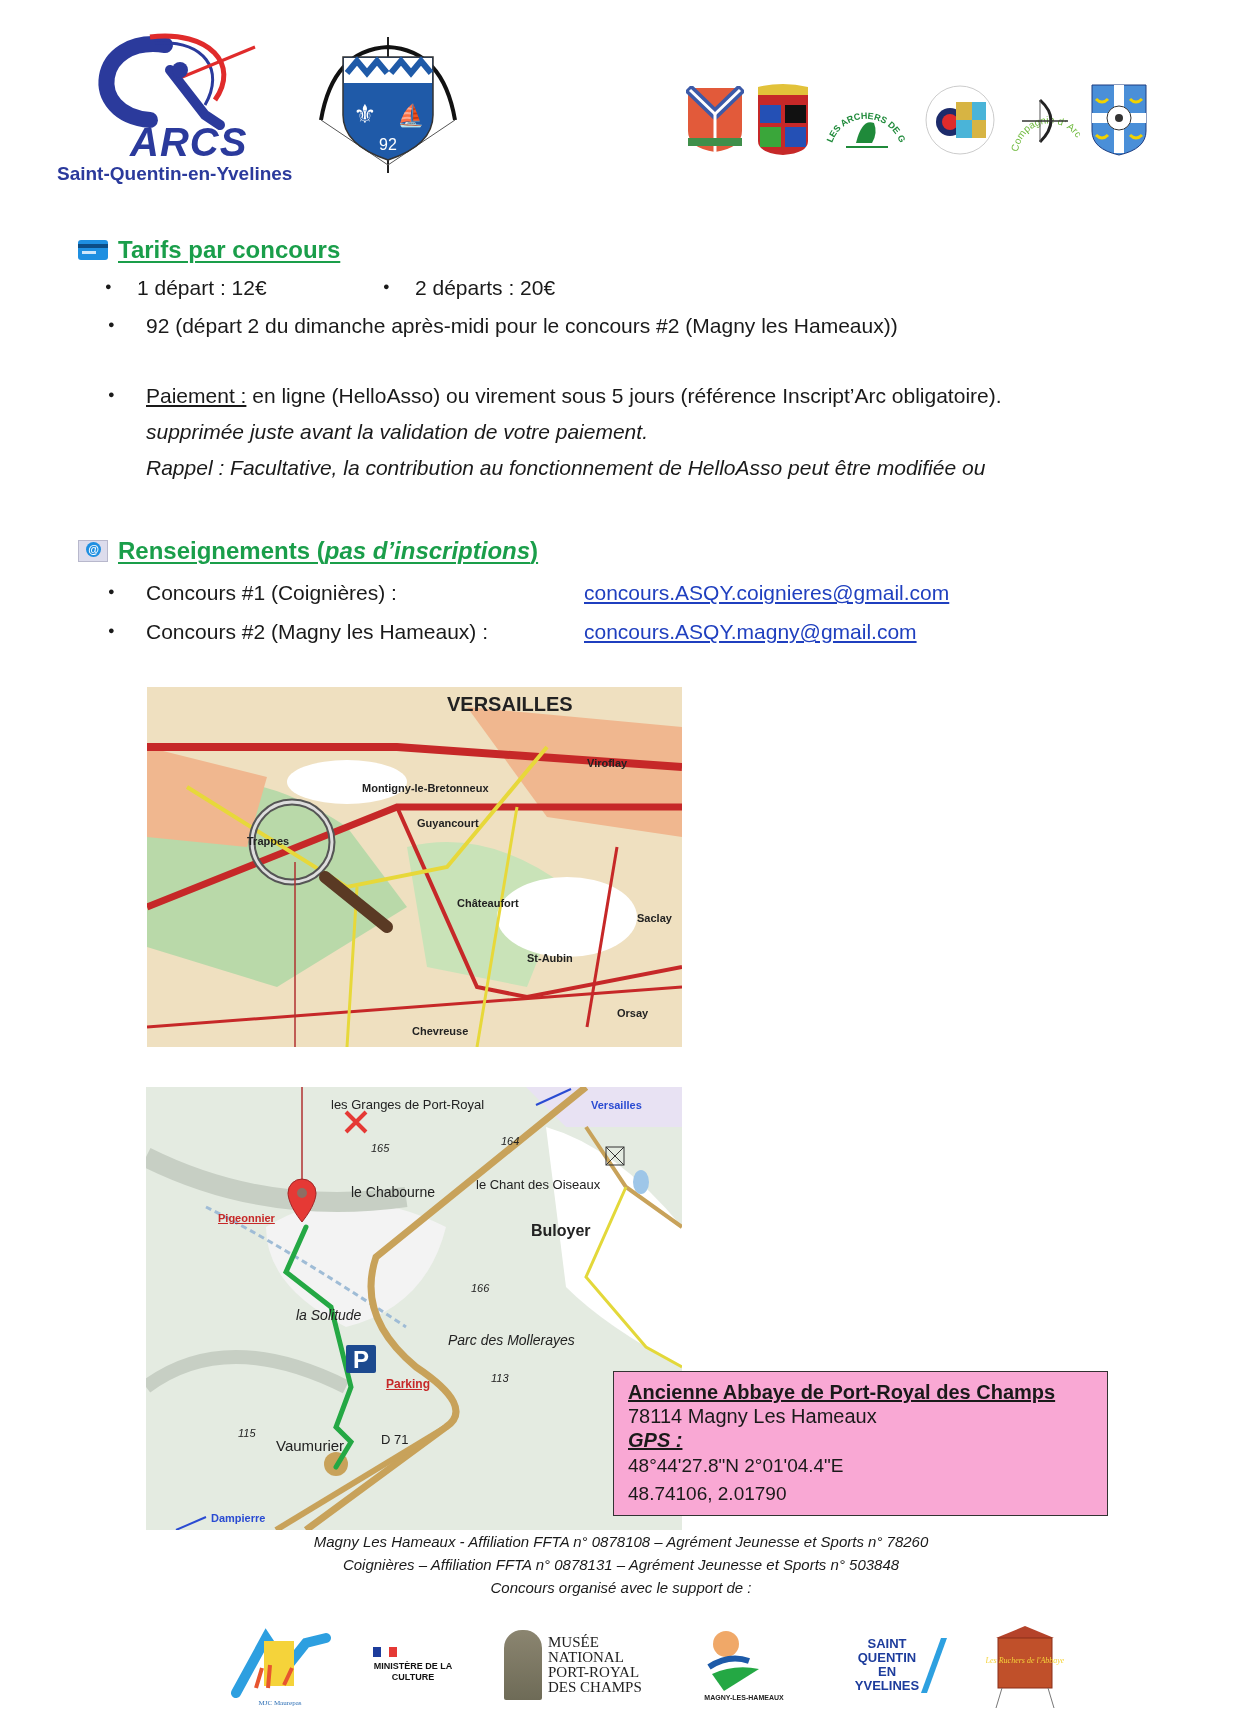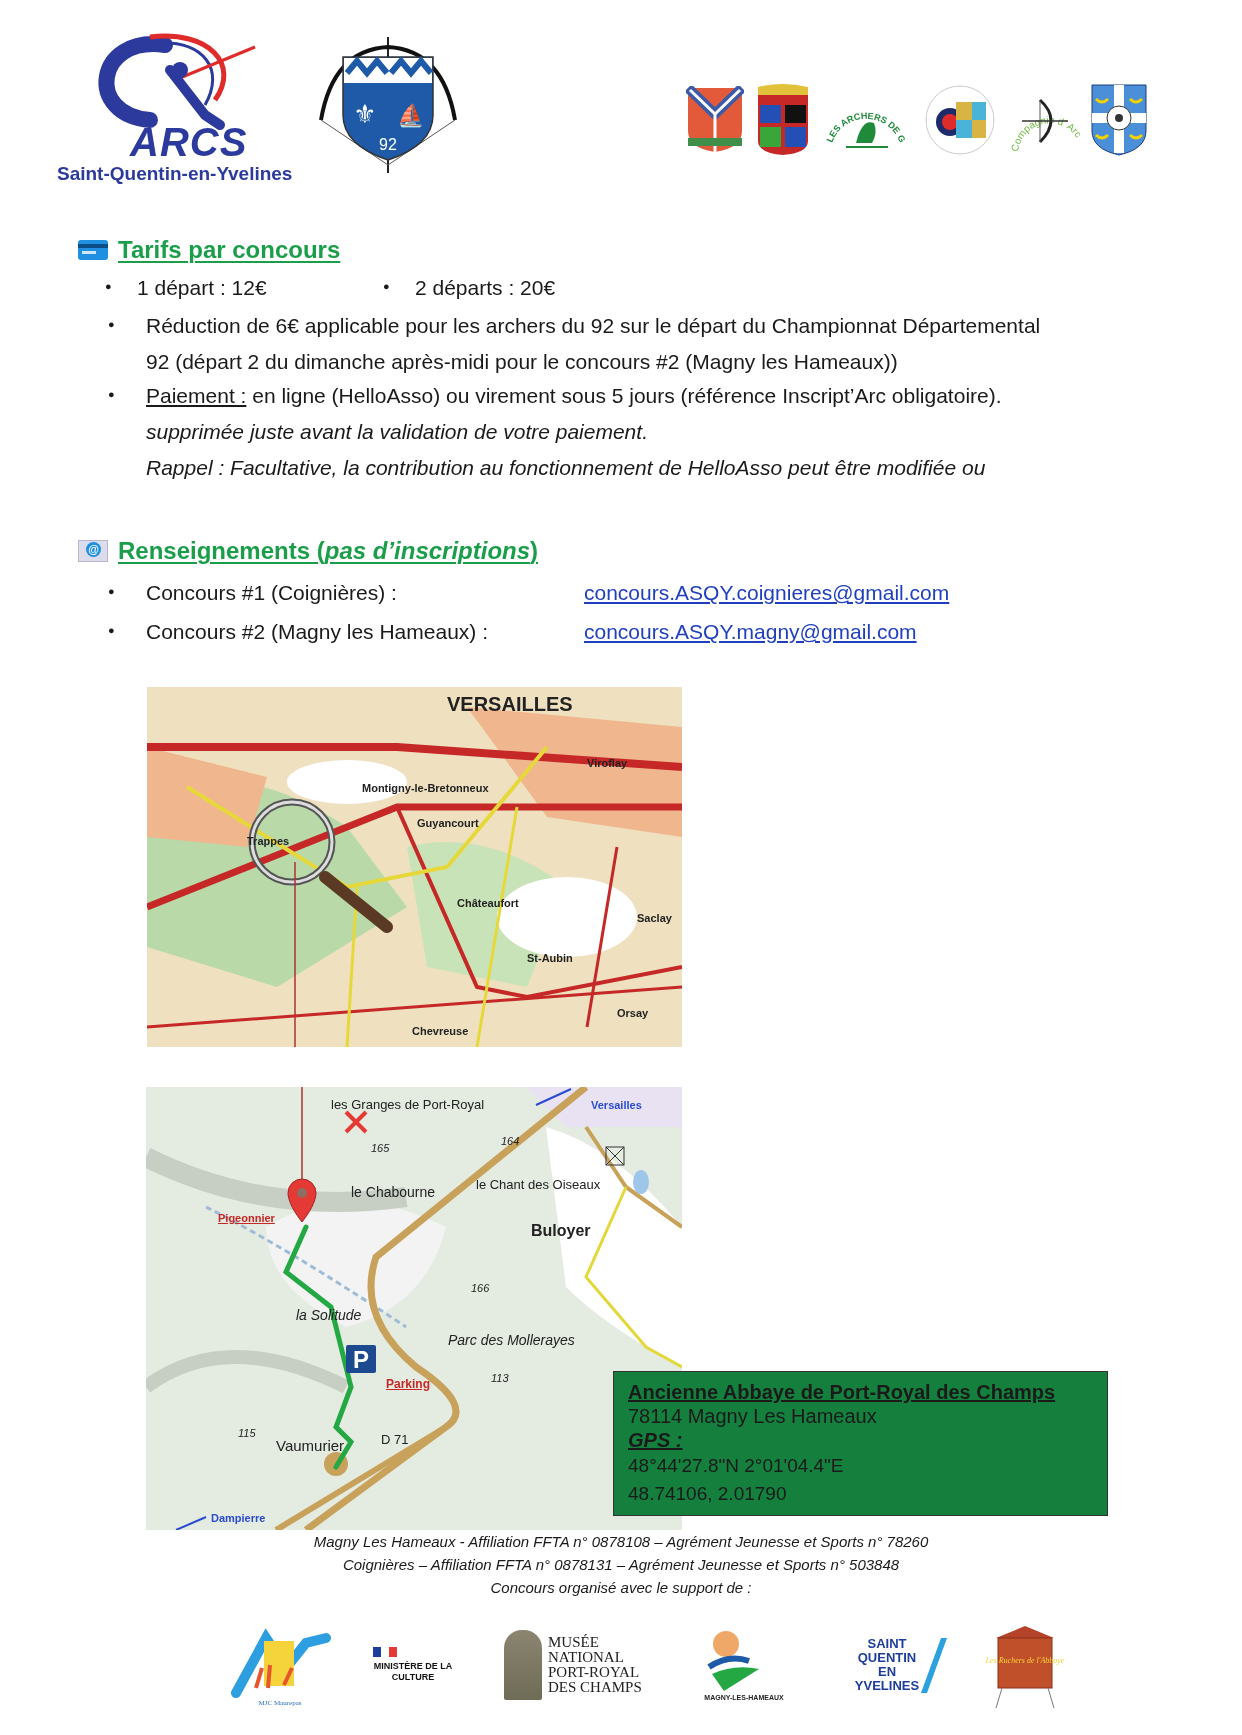--- a/index.html
+++ b/index.html
@@ -31,21 +31,21 @@
   .email-link { color:#1f3fbf; text-decoration:underline; }
 
   .map { position:absolute; overflow:hidden; }
   .map-top { left:147px; top:687px; width:535px; height:360px; background:#e9d8b6; }
   .map-bottom { left:146px; top:1087px; width:536px; height:443px; background:#dfe6dc; }
   .map-label { position:absolute; font:bold 11px "Liberation Sans", sans-serif; color:#222; white-space:nowrap; }
   .map-label.big { font-size:20px; }
   .map-label.blue { color:#2a4bd2; }
   .map-label.red { color:#c62828; text-decoration:underline; }
 
-  .address-box { position:absolute; left:613px; top:1371px; width:495px; height:145px; border:1.5px solid #333; box-sizing:border-box; padding:8px 14px; background:#15803d; }
+  .address-box { position:absolute; left:613px; top:1371px; width:495px; height:145px; border:1.5px solid #333; box-sizing:border-box; padding:8px 14px; background:#f9a8d4; }
   .address-box .name { font:bold 20px "Liberation Sans", sans-serif; text-decoration:underline; line-height:24px; }
   .address-box .line { font:20px "Liberation Sans", sans-serif; line-height:24px; }
   .address-box .gps { font:bold italic 20px "Liberation Sans", sans-serif; text-decoration:underline; line-height:24px; }
   .address-box .coord { font:19px "Liberation Sans", sans-serif; line-height:28px; }
 
   .footer-line { position:absolute; left:0; width:1242px; text-align:center; font:italic 15px "Liberation Sans", sans-serif; color:#1a1a1a; }
   .sponsors { position:absolute; left:225px; top:1620px; width:840px; height:90px; display:flex; justify-content:space-between; align-items:center; }
   .sponsor { height:85px; display:flex; align-items:center; justify-content:center; text-align:center; }
 </style>
 </head>
@@ -153,21 +153,20 @@
   <span>1 départ : 12€</span>
 </div>
 <div class="bullet-line body-text" style="left:383px; top:270px;">
   <span class="bullet"></span>
   <span>2 départs : 20€</span>
 </div>
 
 <div class="bullet-line body-text" style="left:108px; top:308px;">
   <span class="bullet" style="width:38px"></span>
   <div>
-    <div>Réduction de 6€ applicable pour les archers du 92 sur le départ du Championnat Départemental</div>
     <div>92 (départ 2 du dimanche après-midi pour le concours #2 (Magny les Hameaux))</div>
   </div>
 </div>
 
 <div class="bullet-line body-text" style="left:108px; top:378px;">
   <span class="bullet" style="width:38px"></span>
   <div>
     <div><span class="underline">Paiement :</span><span> en ligne (HelloAsso) ou virement sous 5 jours (référence Inscript’Arc obligatoire).</span></div>
     <div class="ital">supprimée juste avant la validation de votre paiement.</div>
     <div class="ital">Rappel : Facultative, la contribution au fonctionnement de HelloAsso peut être modifiée ou</div>

